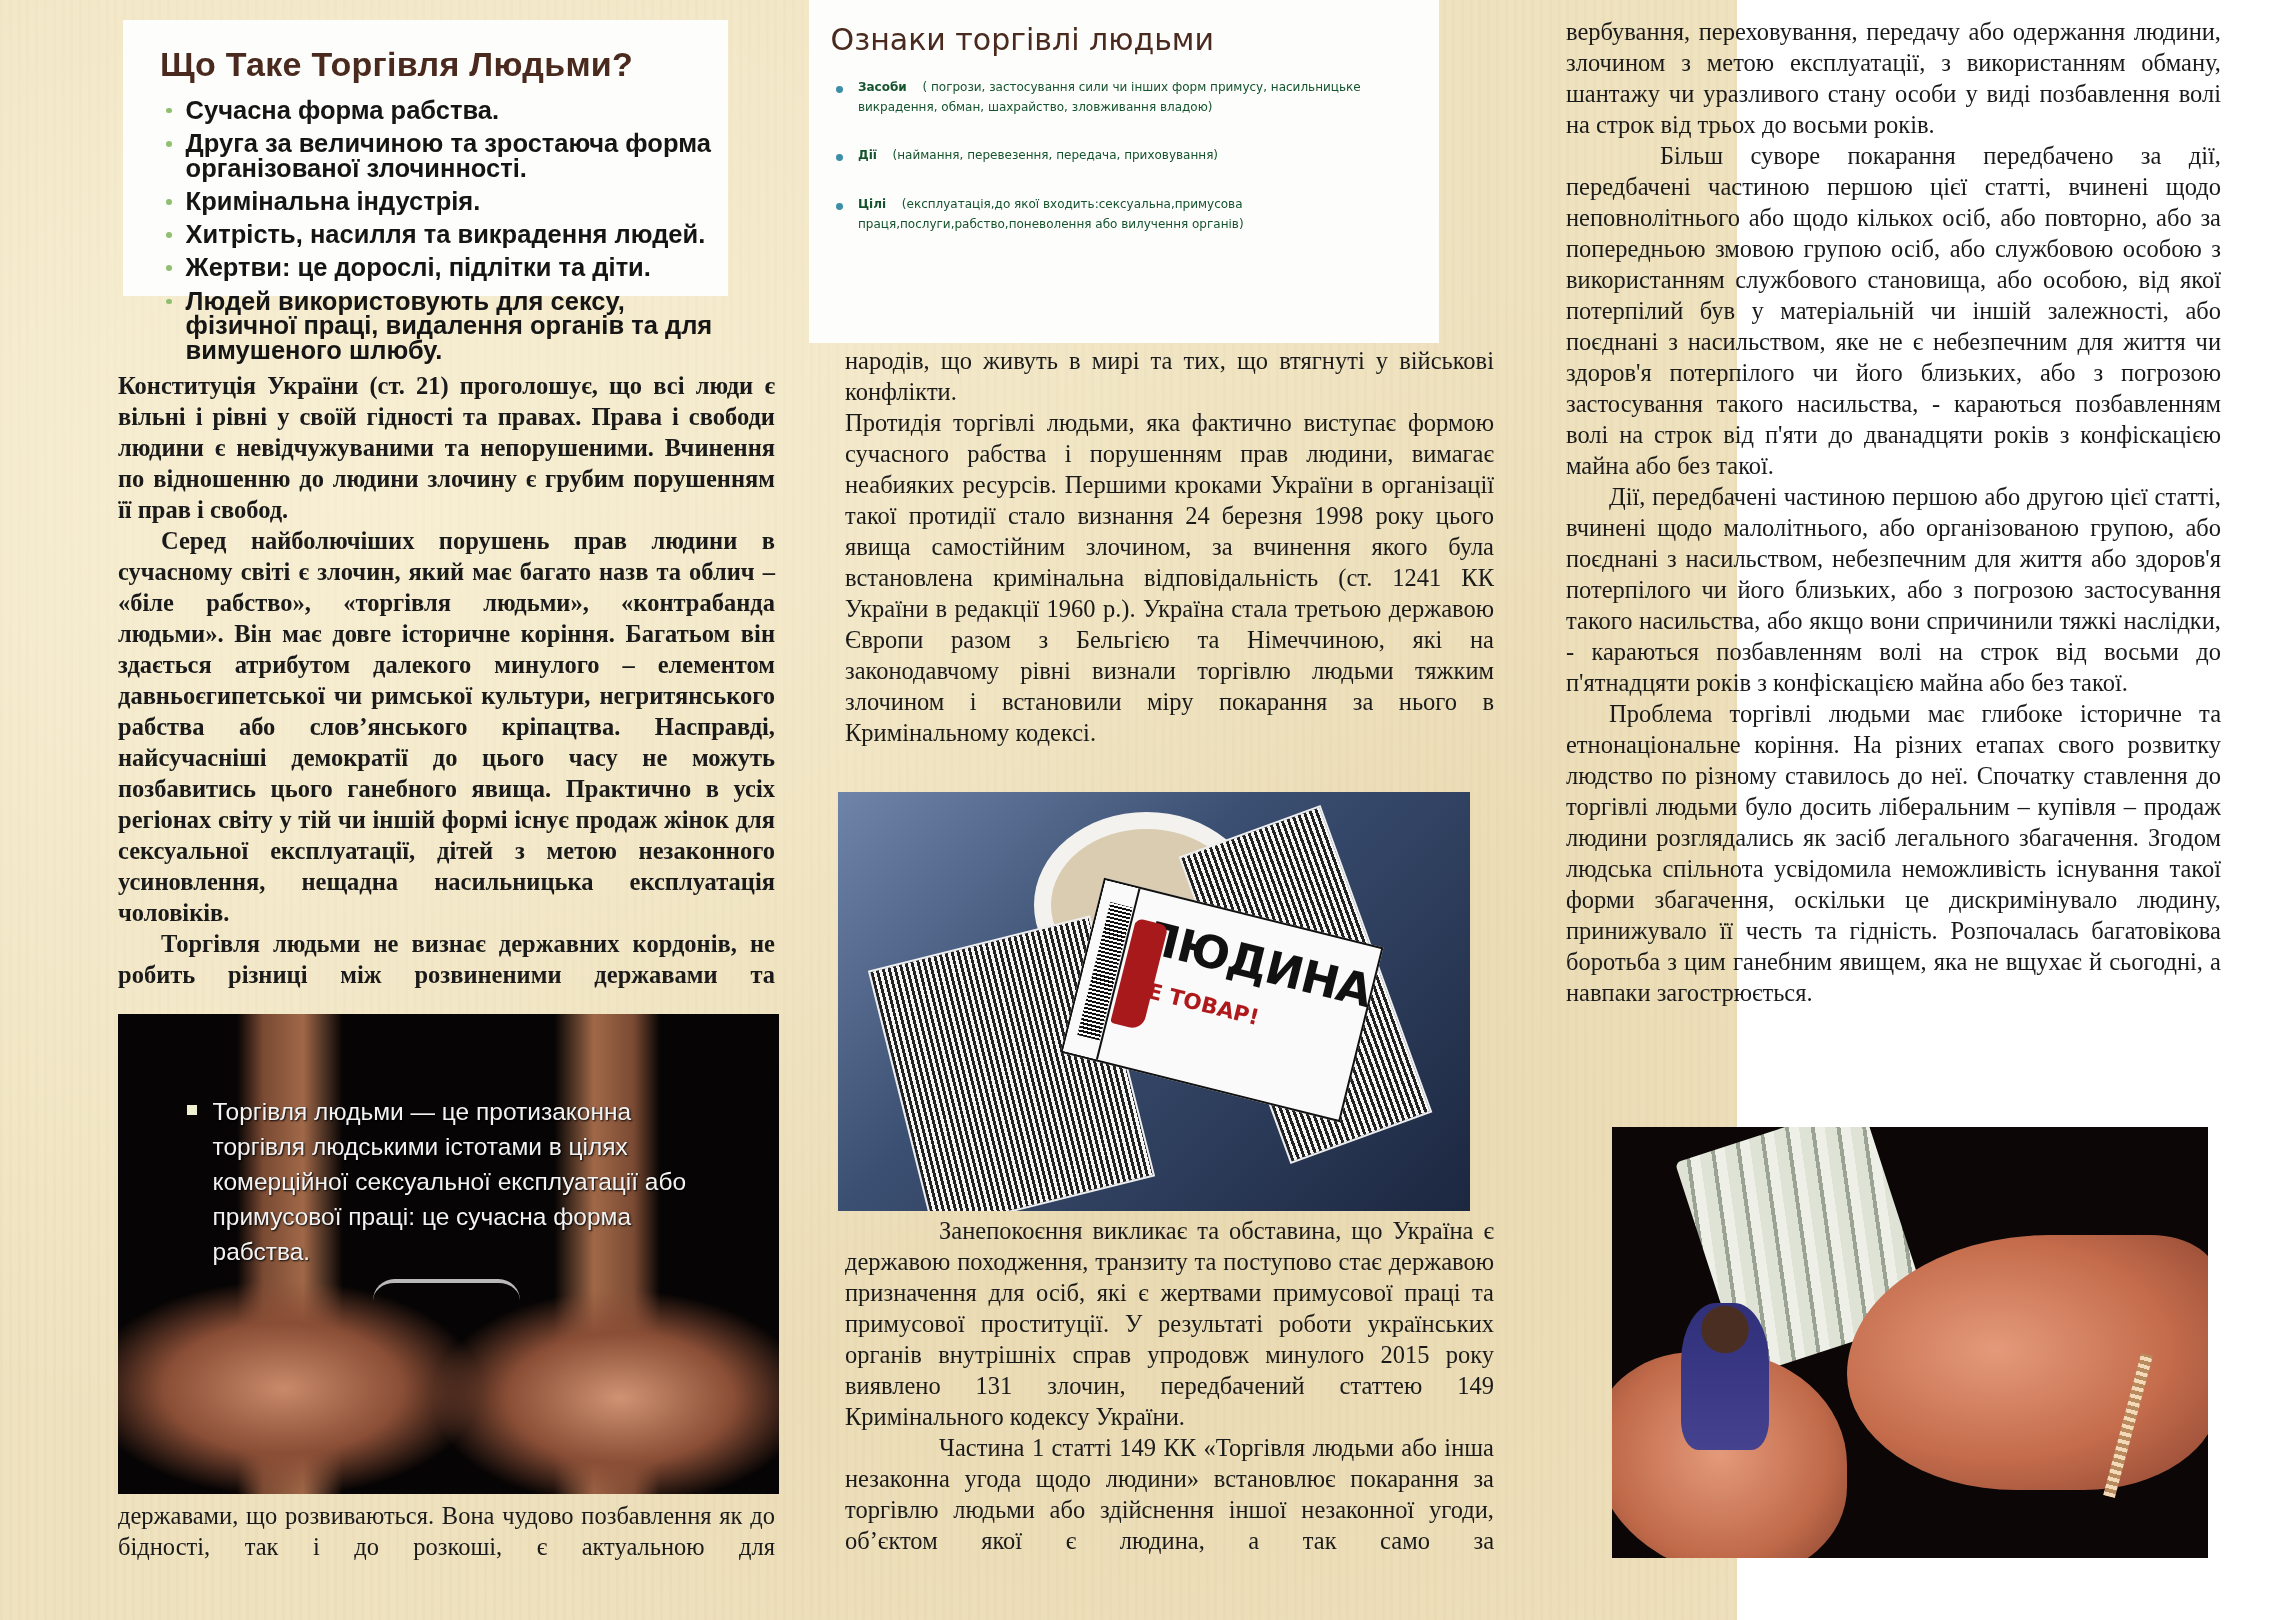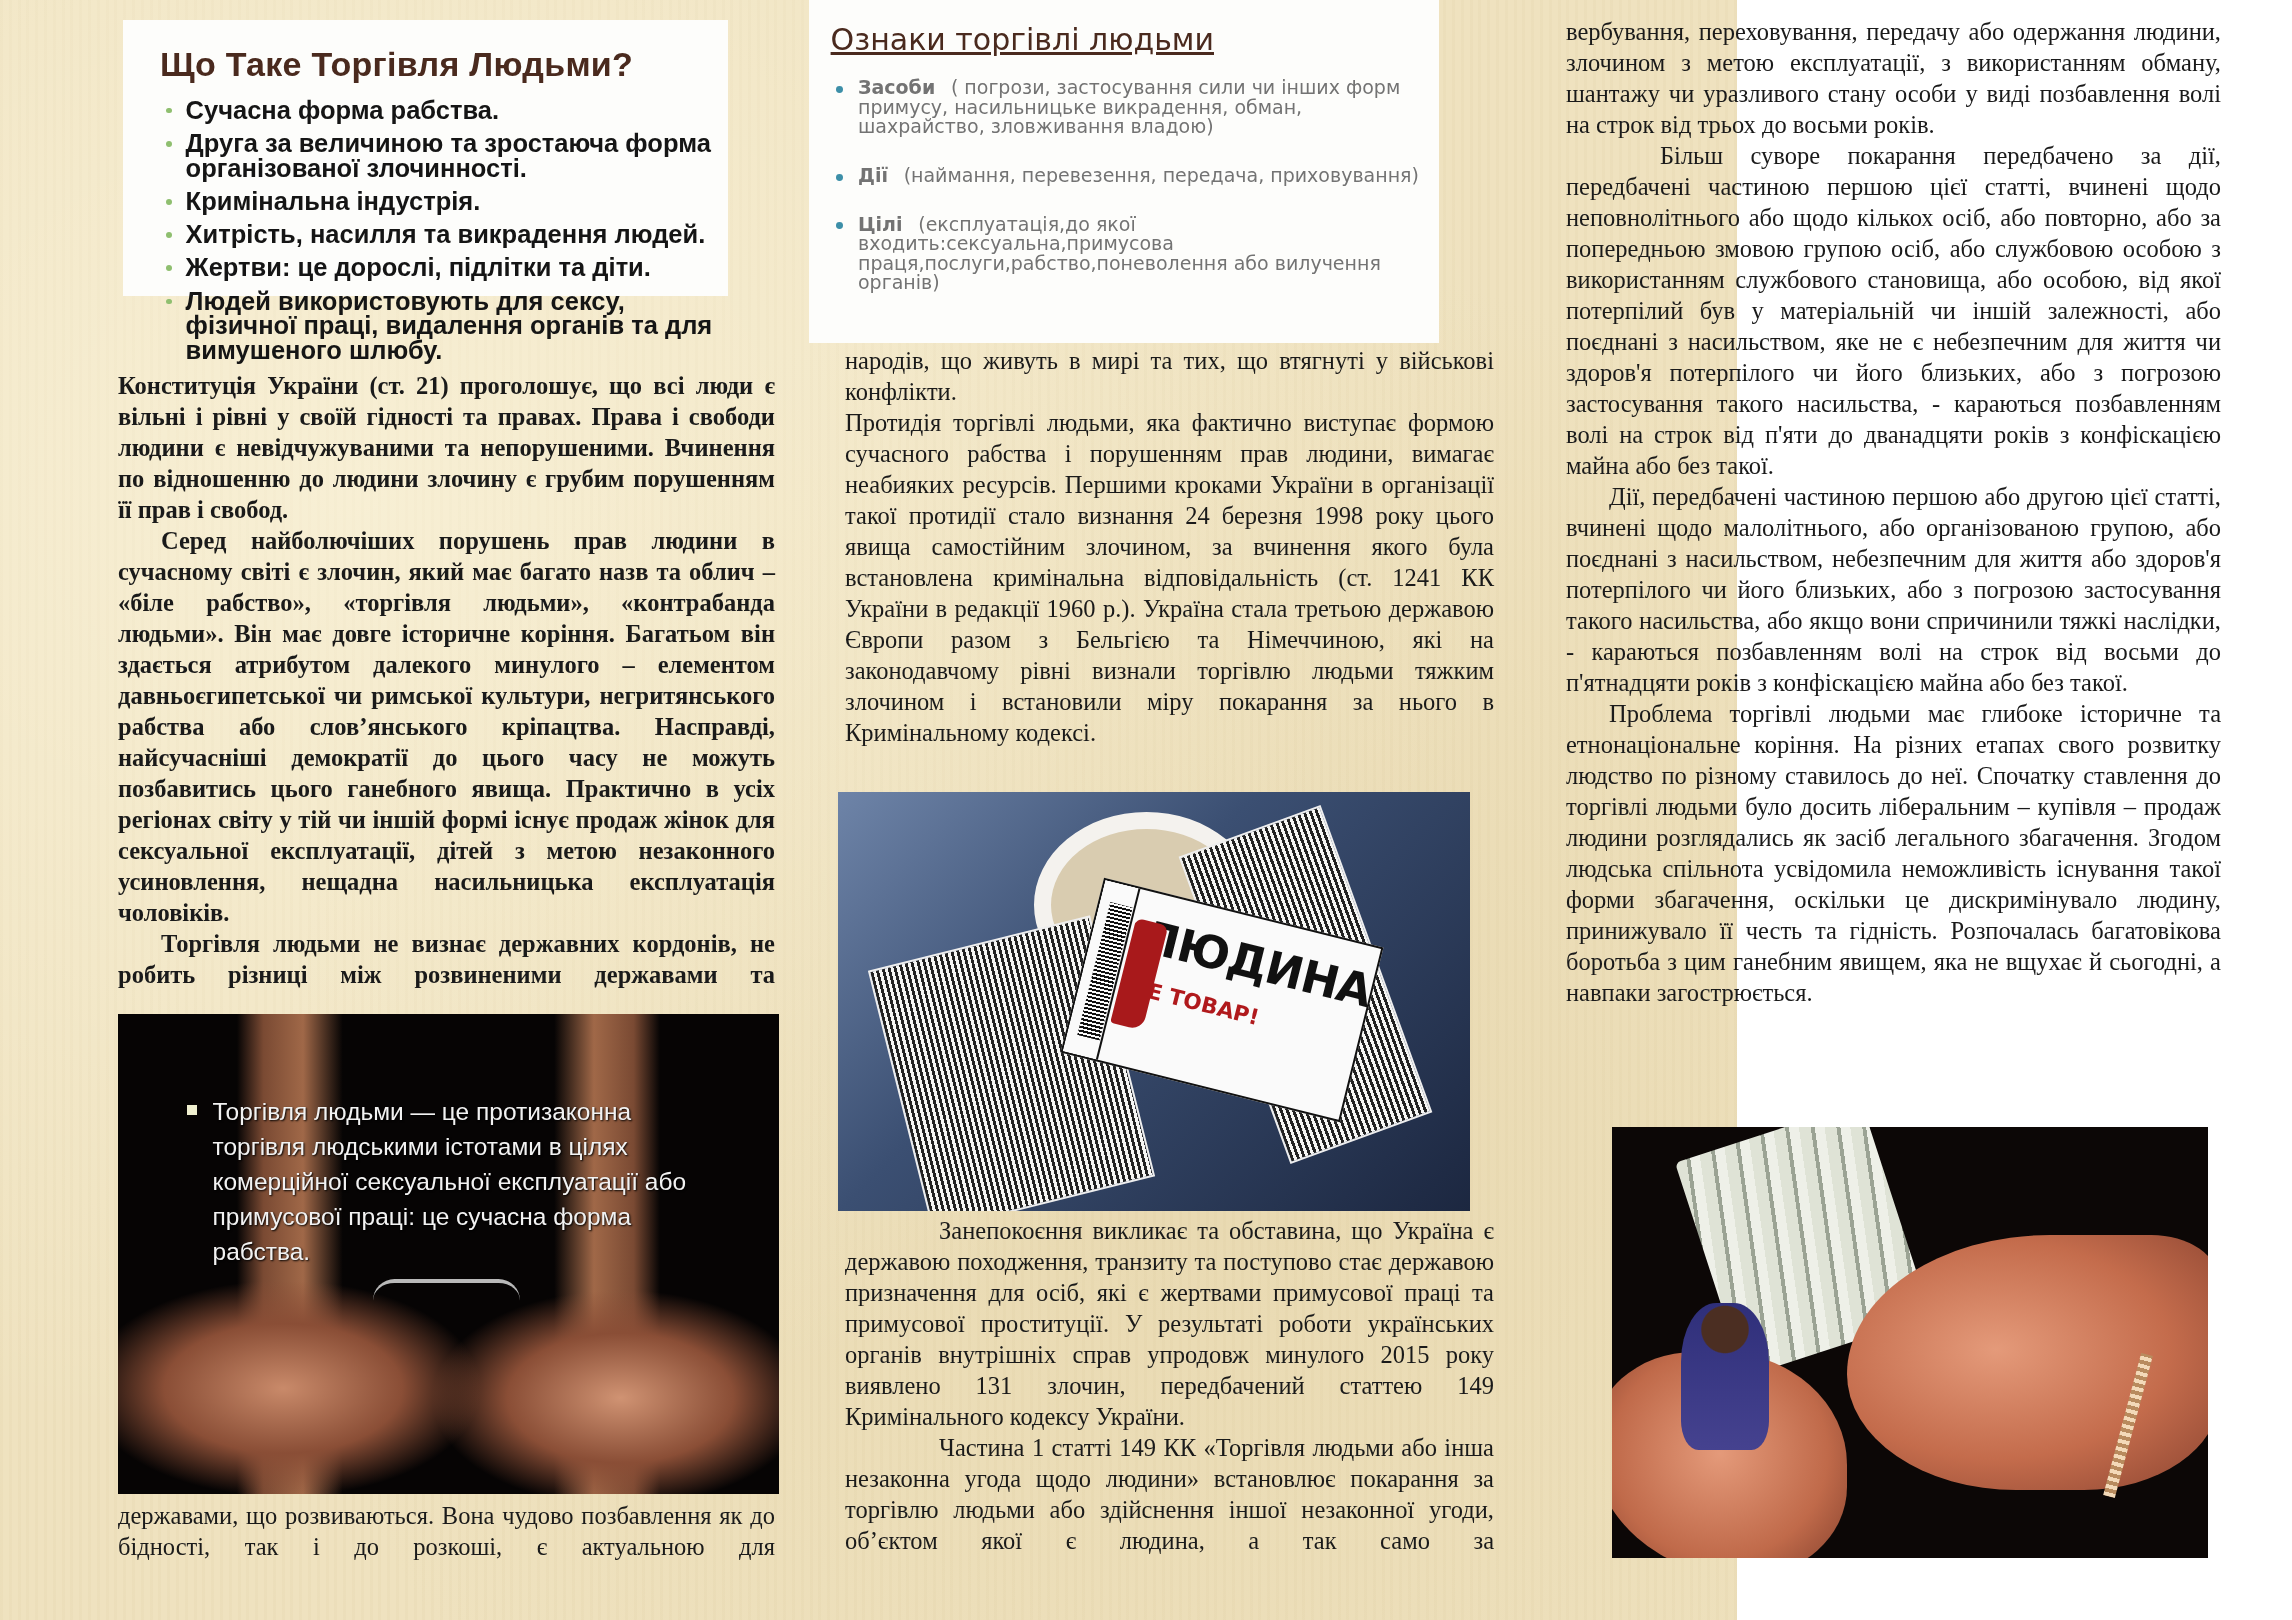--- a/index.html
+++ b/index.html
@@ -22,23 +22,23 @@
     font-family: "DejaVu Sans", "Liberation Sans", sans-serif;
     box-sizing: border-box;
   }
   .slide1 { left: 123px; top: 19.6px; width: 605px; height: 276px; padding: 11.8px 9.8px 0 37px; font-weight: bold; }
   .slide1 .title { font-family: "Liberation Sans", sans-serif; font-size: 34px; color: #4a2a1e; margin: 13.7px 0 13.7px 0; letter-spacing: 0.3px; }
   .slide1 ul { list-style: none; margin: 4px; padding: 0; }
   .slide1 li { font-family: "Liberation Sans", sans-serif; font-size: 25.5px; line-height: 24.5px; color: #151515; padding-left: 21.6px; position: relative; margin-bottom: 8.8px; }
   .slide1 li::before { content: ""; position: absolute; left: 2px; top: 9.8px; width: 5.9px; height: 5.9px; border-radius: 50%; background: #8fbf6f; }
 
   .slide2 { left: 809px; top: 0; width: 630px; height: 343px; padding: 11.8px 19.6px 0 21.6px; }
-  .slide2 .title { font-family: "DejaVu Sans", sans-serif; font-size: 30px; color: #4a2a1e; margin: 9.8px 0 21.6px 0; text-decoration: underline; }
+  .slide2 .title { font-family: "DejaVu Sans", sans-serif; font-size: 30px; color: #4a2a1e; margin: 9.8px 0 21.6px 0; }
   .slide2 ul { list-style: none; margin: 0; padding: 0; }
-  .slide2 li { font-size: 19px; line-height: 19.6px; color: #737373; padding-left: 27.4px; position: relative; margin-bottom: 29px; }
+  .slide2 li { font-size: 12px; line-height: 19.6px; color: #14532d; padding-left: 27.4px; position: relative; margin-bottom: 29px; }
   .slide2 li::before { content: ""; position: absolute; left: 5.9px; top: 7.8px; width: 6.9px; height: 6.9px; border-radius: 50%; background: #3d8fa8; }
   .slide2 li b { font-weight: bold; margin-right: 15.7px; }
 
   .col { position: absolute; font-size: 24.5px; line-height: 31px; text-align: justify; color: #1a1a1a; }
   .col p { margin: 0; }
   .col p.indent { text-indent: 43px; }
   .col p.indent2 { text-indent: 94px; }
 
   .img { position: absolute; overflow: hidden; }
   .img-cuffs { left: 118px; top: 1014px; width: 661px; height: 480px;

